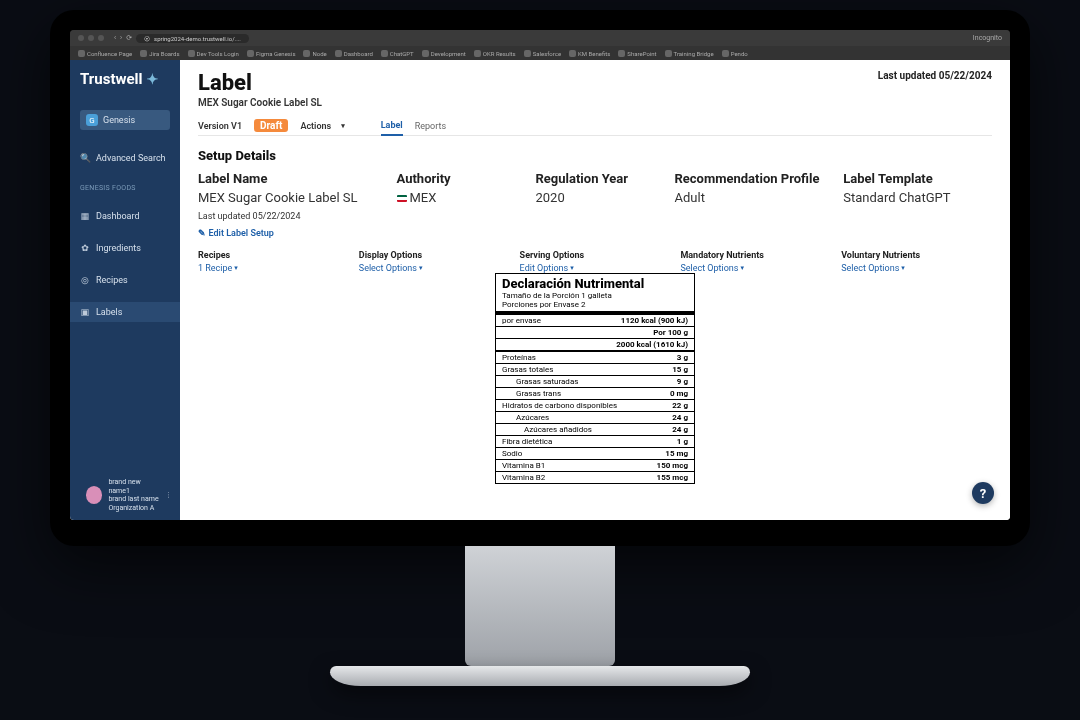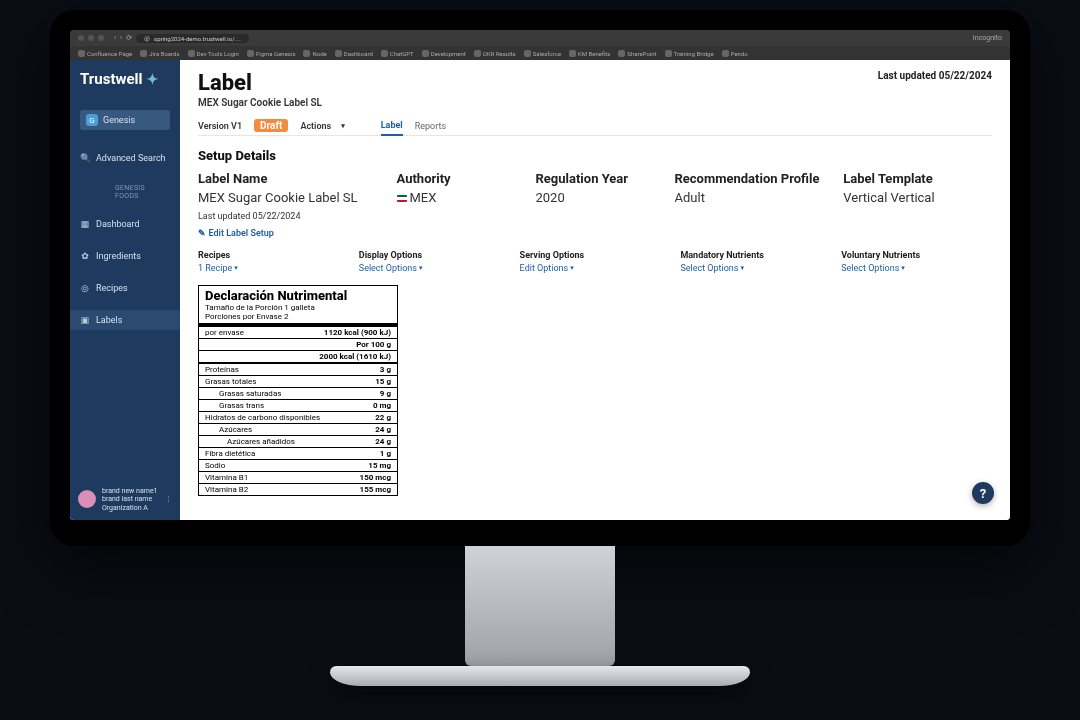--- a/index.html
+++ b/index.html
@@ -89,21 +89,21 @@
   .brand {
     font-weight:700;
     font-size:15px;
     color:#fff;
     padding:10px 10px 6px 10px;
     display:flex;
     align-items:center;
     gap:4px;
   }
   .brand-icon { color:#7bb8d9; font-size:14px;}
-  .side-section { padding:4px 10px 2px 10px; font-size:7px; color:#7b9ab8; text-transform:uppercase; letter-spacing:0.3px;margin-left:35px;}
+  .side-section { padding:4px 10px 2px 10px; font-size:7px; color:#7b9ab8; text-transform:uppercase; letter-spacing:0.3px;}
   .side-item {
     padding:5px 10px;
     display:flex;
     align-items:center;
     gap:6px;
     cursor:pointer;
     font-size:9px;
   }
   .side-item.active { background:#2a4a72;}
   .side-tag {
@@ -119,20 +119,21 @@
   .sq { width:12px;height:12px;background:#4a9fd8;border-radius:3px;display:flex;align-items:center;justify-content:center;font-size:8px;color:#fff;}
   .side-icon { width:10px; text-align:center; opacity:0.85;}
   .sidebar-footer {
     margin-top:auto;
     padding:8px 8px;
     display:flex;
     align-items:center;
     gap:6px;
     font-size:7px;
     line-height:1.2;
+    margin-left:8px;
   }
   .avatar { width:18px;height:18px;border-radius:50%;background:#d98fb8;}
   .dots { margin-left:auto; opacity:0.7;}
   
   .main {
     flex:1;
     overflow:auto;
     background:#fff;
     padding:10px 18px 0 18px;
     color:#222;
@@ -172,21 +173,21 @@
     display:grid;
     grid-template-columns: repeat(5,1fr);
     gap:10px;
     margin-top:10px;
     font-size:9px;
   }
   .cr-col .cr-title { font-weight:700; color:#222; margin-bottom:3px;}
   .cr-link { color:#1e5fa8; font-size:9px; cursor:pointer; display:inline-flex; align-items:center; gap:2px;}
   .chev { font-size:7px;}
   
-  .panel-wrap { display:flex; justify-content:flex-start; margin-top:12px; padding-bottom:10px;}
+  .panel-wrap { display:flex; justify-content:center; margin-top:0; padding-bottom:10px;}
   .nutri {
     border:1px solid #000;
     width:200px;
     font-size:8px;
     color:#000;
     background:#fff;
   }
   .nutri-title { font-size:13px; font-weight:800; text-align:left; padding:2px 6px 0 6px;}
   .nutri-sub { padding:0 6px 2px 6px; font-size:8px;}
   .nutri-row { display:flex; justify-content:space-between; padding:1px 6px; border-top:1px solid #000;}
@@ -373,21 +374,21 @@
             <div class="dg-label">Label Name</div>
             <div class="dg-label">Authority</div>
             <div class="dg-label">Regulation Year</div>
             <div class="dg-label">Recommendation Profile</div>
             <div class="dg-label">Label Template</div>
 
             <div class="dg-val">MEX Sugar Cookie Label SL</div>
             <div class="dg-val"><span class="flag"></span><span>MEX</span></div>
             <div class="dg-val">2020</div>
             <div class="dg-val">Adult</div>
-            <div class="dg-val">Vertical Vertical</div>
+            <div class="dg-val">Standard ChatGPT</div>
           </div>
           <div class="details-foot">Last updated 05/22/2024</div>
           <div class="edit-link">
             <span>✎</span>
             <span>Edit Label Setup</span>
           </div>
 
           <div class="creation-row">
             <div class="cr-col">
               <div class="cr-title">Recipes</div>

